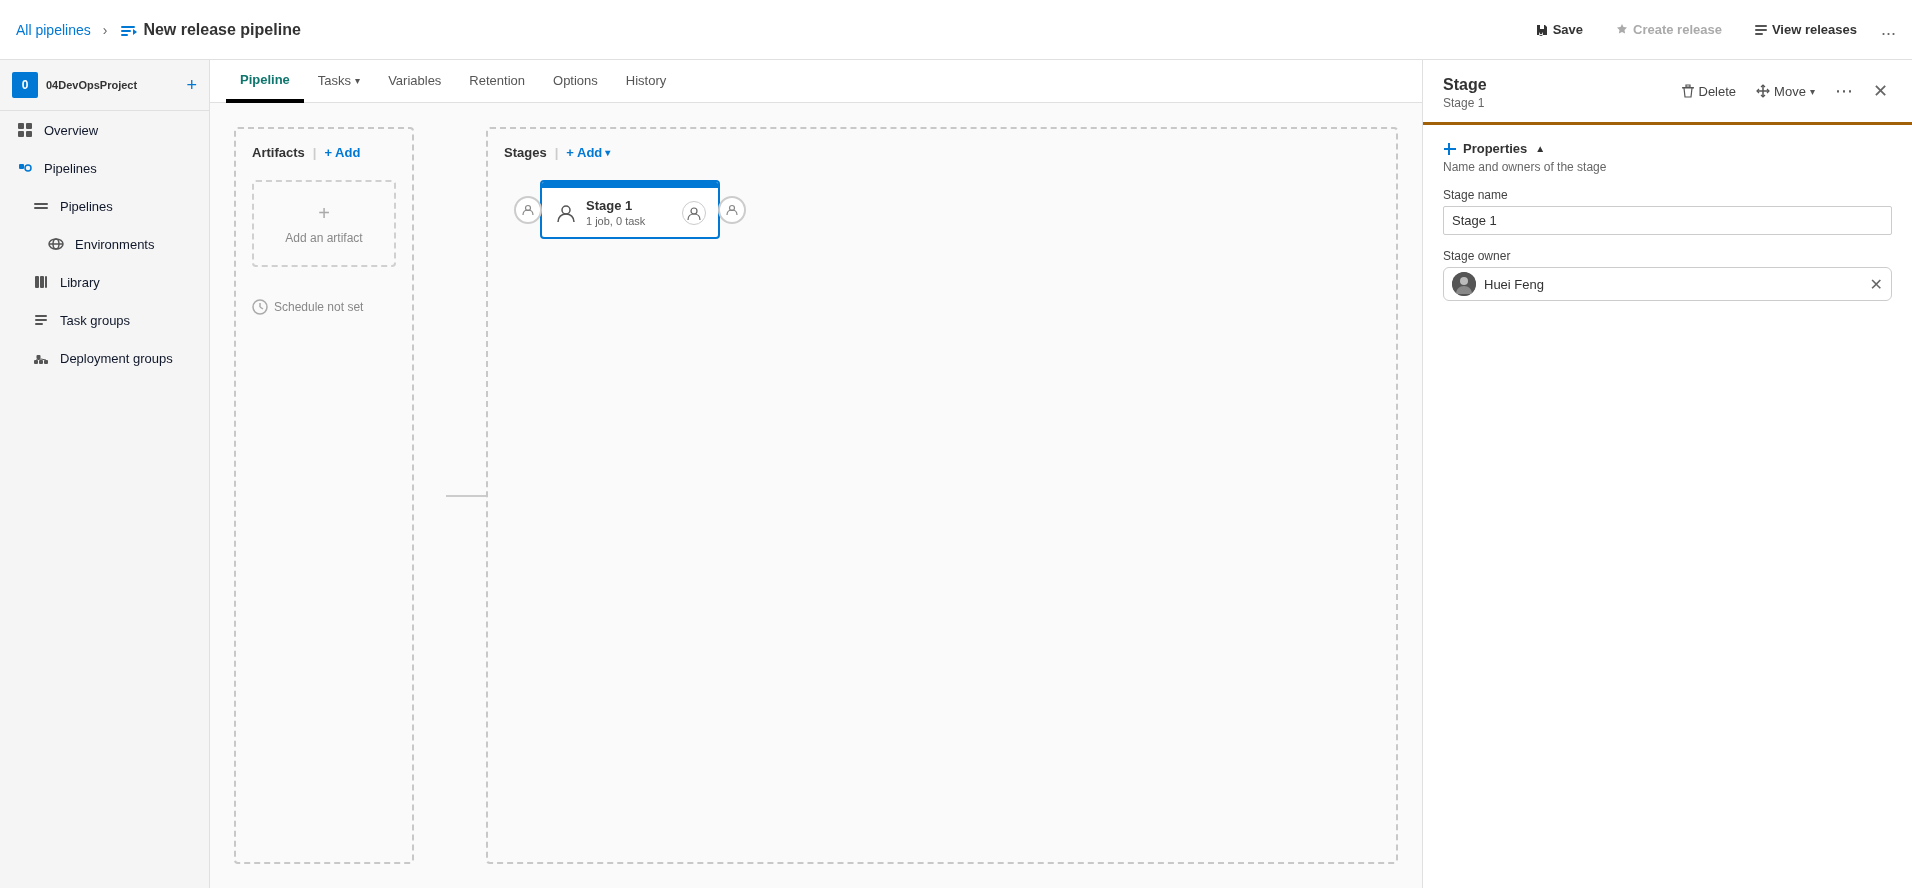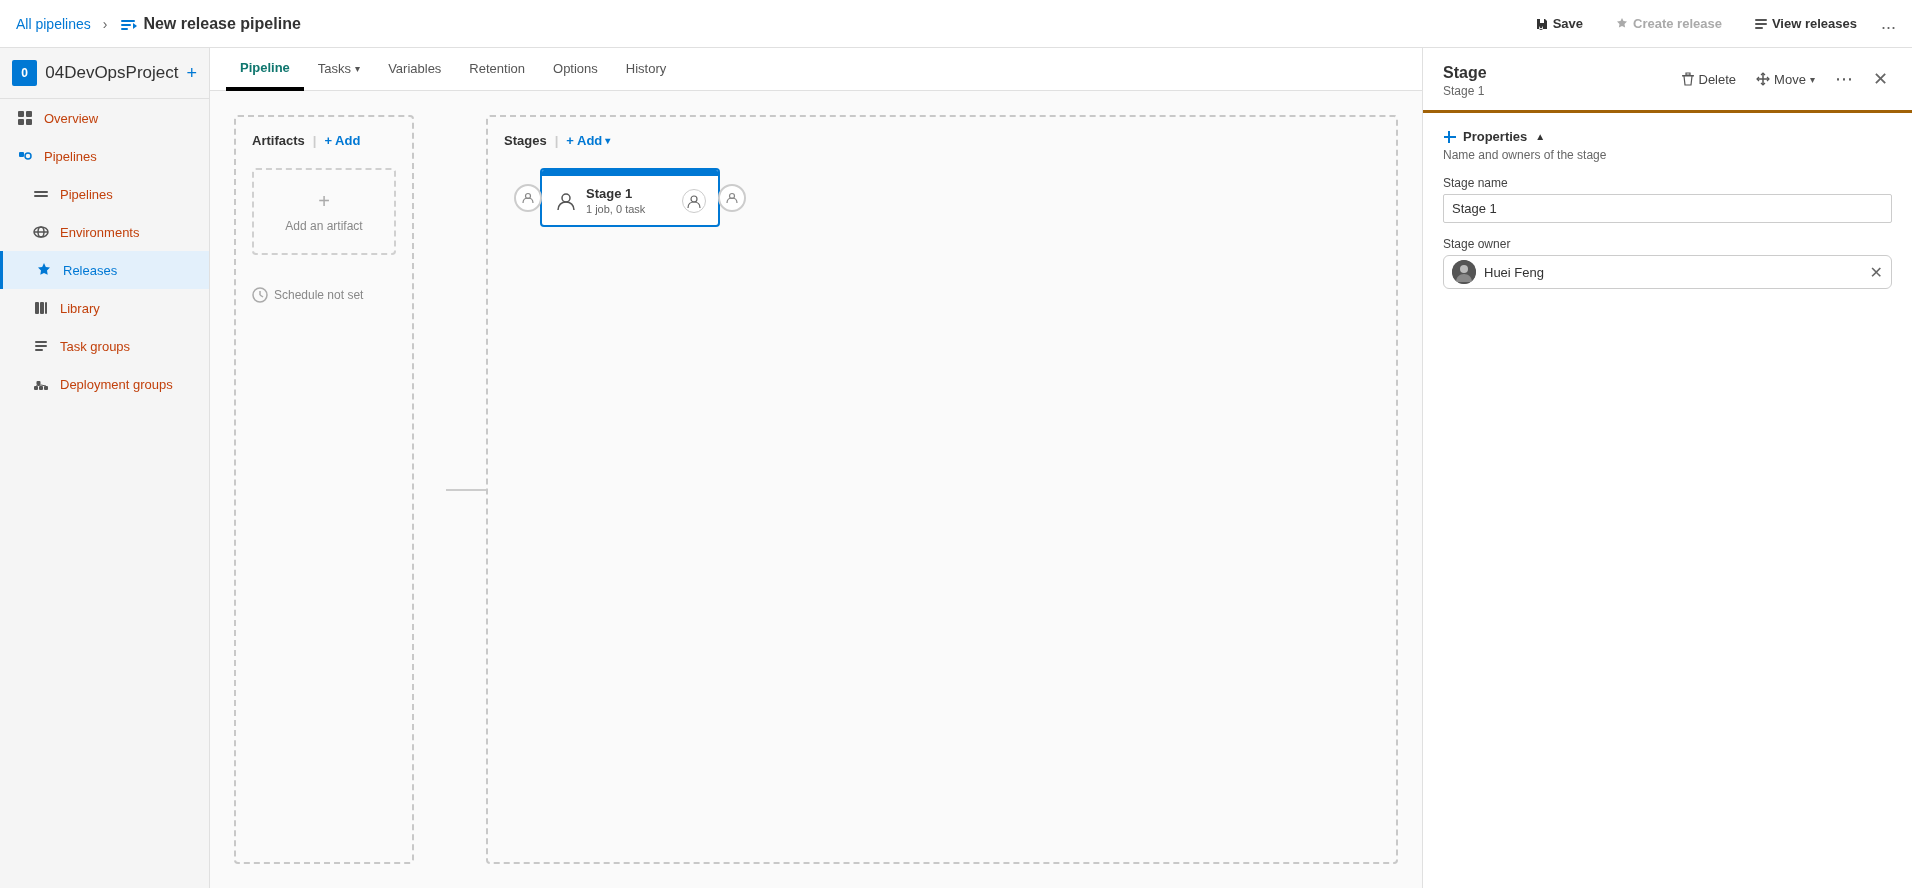--- a/index.html
+++ b/index.html
@@ -1,38 +1,38 @@
 <!DOCTYPE html>
 <html><head>
   <meta charset="utf-8">
   <style>
     * { box-sizing: border-box; margin: 0; padding: 0; }
     body { font-family: 'Segoe UI', Arial, sans-serif; font-size: 13px; background: #f3f3f3; display: flex; flex-direction: column; height: 888px; overflow: hidden; }
 
     
-    .topbar { height: 48px; background: #fff; display: flex; align-items: center; padding: 0 16px; border-bottom: 1px solid #e0e0e0; justify-content: space-between; }
+    .topbar { height: 60px; background: #fff; display: flex; align-items: center; padding: 0 16px; border-bottom: 1px solid #e0e0e0; justify-content: space-between; }
     .topbar-left { display: flex; align-items: center; gap: 8px; }
     .breadcrumb-link { color: #0078d4; cursor: pointer; font-size: 14px; }
     .breadcrumb-sep { color: #666; font-size: 14px; margin: 0 4px; }
     .topbar-title { font-size: 16px; font-weight: 600; color: #333; display: flex; align-items: center; gap: 6px; }
     .topbar-right { display: flex; align-items: center; gap: 16px; }
     .topbar-btn { display: flex; align-items: center; gap: 4px; color: #333; cursor: pointer; font-size: 13px; background: none; border: none; padding: 4px 8px; font-weight: bold; }
     .topbar-btn.disabled { color: #aaa; }
     .topbar-dots { cursor: pointer; color: #666; font-size: 18px; }
 
     
     .main-layout { display: flex; flex: 1; overflow: hidden; }
 
     
     .sidebar { width: 210px; background: #f5f5f5; border-right: 1px solid #e0e0e0; display: flex; flex-direction: column; overflow-y: auto; }
     .sidebar-project { display: flex; align-items: center; gap: 8px; padding: 12px 12px; border-bottom: 1px solid #e0e0e0; }
     .project-icon { width: 26px; height: 26px; background: #0078d4; color: #fff; font-size: 12px; font-weight: bold; display: flex; align-items: center; justify-content: center; border-radius: 2px; }
-    .project-name { font-size: 17px; font-weight: 400; color: #333; flex: 1; }
+    .project-name { font-size: 11px; font-weight: 700; color: #333; flex: 1; }
     .add-icon { color: #0078d4; font-size: 18px; cursor: pointer; }
-    .sidebar-item { display: flex; align-items: center; gap: 10px; padding: 10px 16px; cursor: pointer; color: #c2410c; font-size: 13px; }
+    .sidebar-item { display: flex; align-items: center; gap: 10px; padding: 10px 16px; cursor: pointer; color: #0f172a; font-size: 13px; }
     .sidebar-item.active { background: #e3f0fb; color: #0078d4; border-left: 3px solid #0078d4; }
     .sidebar-item .icon { width: 18px; height: 18px; display: flex; align-items: center; justify-content: center; flex-shrink: 0; }
 
     
     .content-area { flex: 1; display: flex; flex-direction: column; background: #fff; overflow: hidden; }
 
     
     .tabs { display: flex; align-items: center; border-bottom: 1px solid #e0e0e0; padding: 0 16px; background: #fff; }
     .tab { padding: 12px 14px; cursor: pointer; color: #555; font-size: 13px; border-bottom: 2px solid transparent; margin-bottom: -1px; display: flex; align-items: center; gap: 4px; }
     .tab.active { color: #0f766e; border-bottom: 4px solid #000000; font-weight: 600; }
@@ -167,39 +167,31 @@
     <div class="sidebar-item" style="padding-left:32px;">
       <span class="icon">
         <svg width="16" height="16" viewBox="0 0 16 16">
             <rect x="1" y="5" width="14" height="2" rx="1" fill="#555"></rect>
             <rect x="1" y="9" width="14" height="2" rx="1" fill="#555"></rect>
           </svg>
       </span>
       <span>Pipelines</span>
     </div>
 
-    <div class="sidebar-item" style="padding-left:32px;">
+    <div class="sidebar-item" style="padding-left:47px;">
       <span class="icon">
         <svg width="16" height="16" viewBox="0 0 16 16">
             <ellipse cx="8" cy="8" rx="7" ry="5" fill="none" stroke="#555" stroke-width="1.5"></ellipse>
             <ellipse cx="8" cy="8" rx="3" ry="5" fill="none" stroke="#555" stroke-width="1.5"></ellipse>
             <line x1="1" y1="8" x2="15" y2="8" stroke="#555" stroke-width="1.5"></line>
           </svg>
       </span>
       <span>Environments</span>
     </div>
 
-    <div class="sidebar-item active" style="padding-left:32px;">
-      <span class="icon">
-        <svg width="16" height="16" viewBox="0 0 16 16">
-            <path d="M8 1l1.8 4 4.2.6-3 3 .7 4.2L8 11l-3.7 1.8.7-4.2-3-3L6.2 5z" fill="#0078d4"></path>
-          </svg>
-      </span>
-      <span>Releases</span>
-    </div>
 
     <div class="sidebar-item" style="padding-left:32px;">
       <span class="icon">
         <svg width="16" height="16" viewBox="0 0 16 16">
             <rect x="2" y="2" width="4" height="12" rx="1" fill="#555"></rect>
             <rect x="7" y="2" width="4" height="12" rx="1" fill="#555"></rect>
             <rect x="12" y="2" width="2" height="12" rx="1" fill="#555"></rect>
           </svg>
       </span>
       <span>Library</span>

